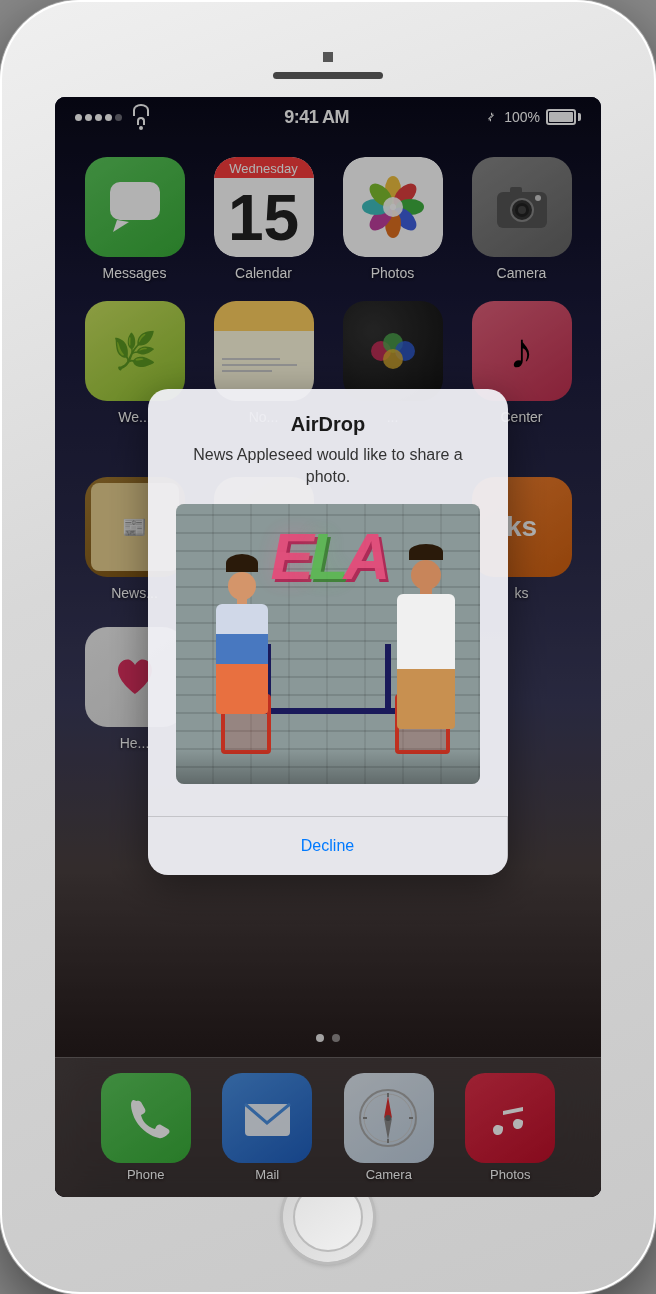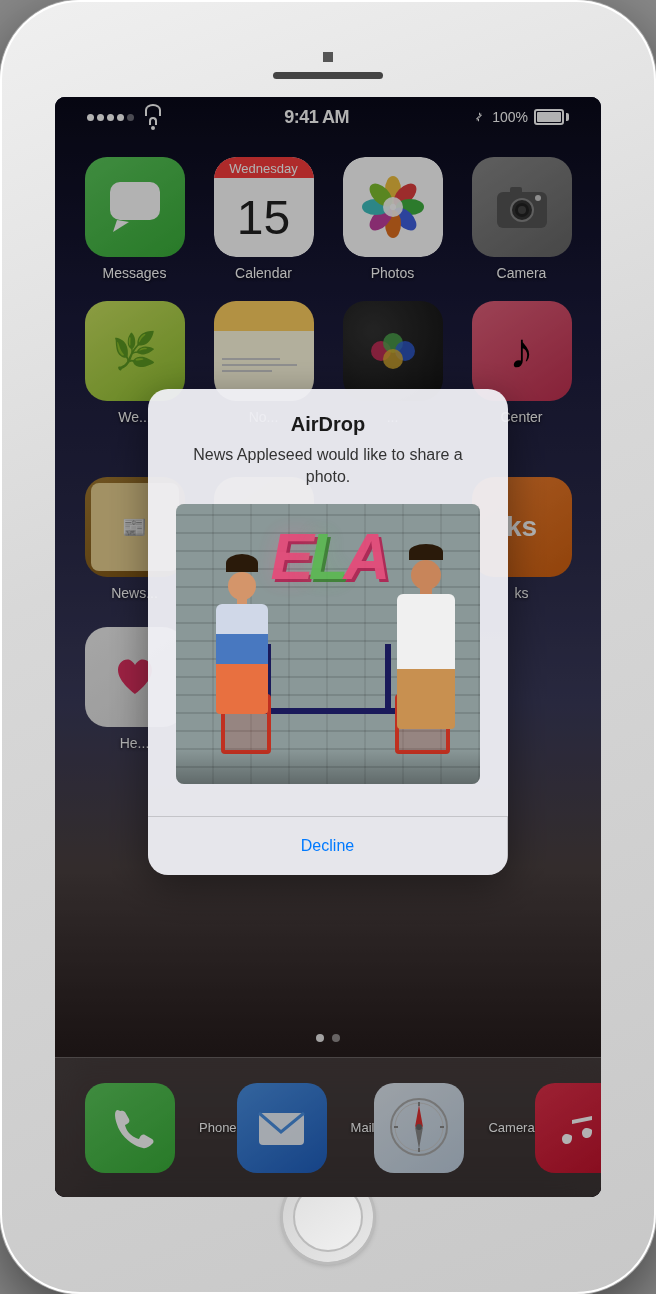--- a/index.html
+++ b/index.html
@@ -106,21 +106,21 @@
     
     .status-bar {
       position: absolute;
       top: 0;
       left: 0;
       right: 0;
       height: 40px;
       display: flex;
       align-items: center;
       justify-content: space-between;
-      padding: 0 32px;
+      padding: 0 20px;
       z-index: 10;
     }
 
     .status-left {
       display: flex;
       align-items: center;
       gap: 3px;
     }
 
     .signal-dot {
@@ -233,22 +233,22 @@
       text-align: center;
       font-size: 13px;
       font-weight: 500;
       padding: 4px 0 2px;
     }
     .calendar-date {
       flex: 1;
       display: flex;
       align-items: center;
       justify-content: center;
-      font-size: 48px;
-      font-weight: 400;
+      font-size: 64px;
+      font-weight: 700;
       color: #222;
     }
 
     
     .photos-icon {
       width: 100%;
       height: 100%;
       background: white;
       border-radius: 22px;
       display: flex;
@@ -287,23 +287,23 @@
       backdrop-filter: blur(20px);
       border-top: 1px solid rgba(255,255,255,0.2);
       display: flex;
       align-items: center;
       justify-content: space-around;
       padding: 10px 30px;
     }
 
     .dock-app {
       display: flex;
-      flex-direction: row;
-      align-items: center;
-      gap: 24px;
+      flex-direction: column;
+      align-items: center;
+      gap: 4px;
     }
 
     .dock-icon {
       width: 90px;
       height: 90px;
       border-radius: 20px;
       display: flex;
       align-items: center;
       justify-content: center;
       font-size: 44px;

